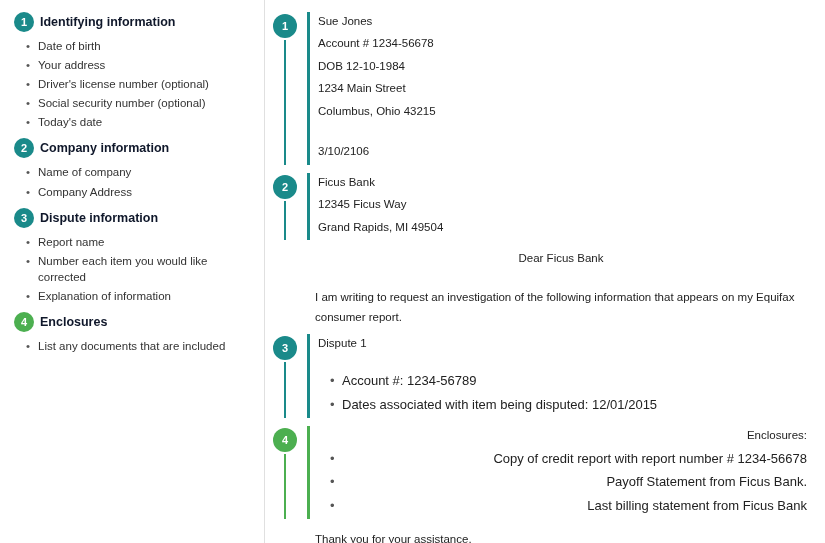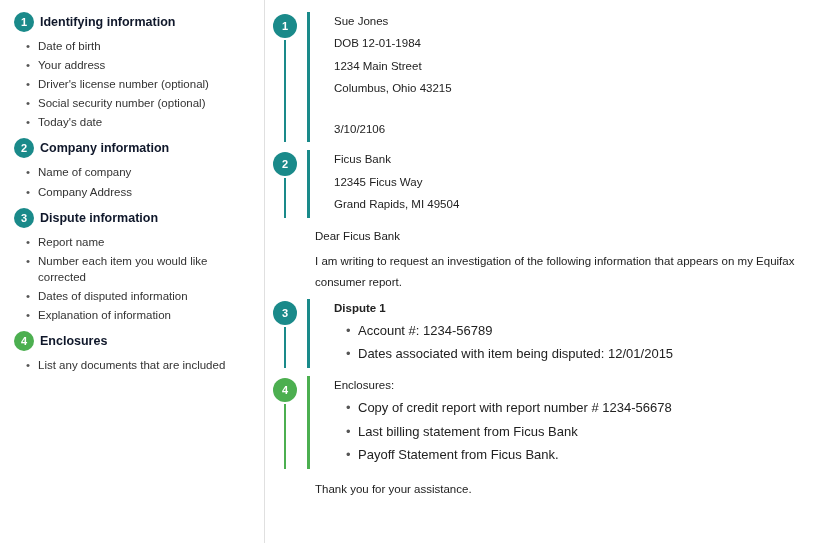--- a/index.html
+++ b/index.html
@@ -119,26 +119,26 @@
     }
     .vertical-line-green {
       width: 2px;
       background: #4caf50;
       flex: 1;
       margin-top: 2px;
     }
 
     .letter-content {
       flex: 1;
-      padding-left: 24px;
+      padding-left: 8px;
       border-left: 3px solid;
       margin-left: 2px;
     }
     .border-teal { border-left-color: #1a8a8a; }
-    .border-green { border-left-color: #4caf50; }
+    .border-green { border-left-color: #4caf50; text-align: right; }
 
     .letter-text {
       font-size: 11.5px;
       color: #222;
       line-height: 1.6;
     }
 
     .letter-text p {
       margin-bottom: 4px;
     }
@@ -209,21 +209,20 @@
   </div>
 
   <div class="left-section-group">
     <div class="section-header">
       <div class="circle-num circle-teal">3</div>
       <span class="section-title">Dispute information</span>
     </div>
     <ul class="bullet-list">
       <li>Report name</li>
       <li>Number each item you would like corrected</li>
-      <li>Dates of disputed information</li>
       <li>Explanation of information</li>
     </ul>
   </div>
 
   <div class="left-section-group">
     <div class="section-header">
       <div class="circle-num circle-green">4</div>
       <span class="section-title">Enclosures</span>
     </div>
     <ul class="bullet-list">
@@ -235,21 +234,22 @@
 <div class="right-panel">
 
   <div class="letter-section">
     <div class="timeline-col">
       <div class="step-circle circle-teal">1</div>
       <div class="vertical-line-teal"></div>
     </div>
     <div class="letter-content border-teal">
       <div class="letter-text">
         <p>Sue Jones</p>
-        <p>DOB 12-01-1984</p>
+        <p>Account # 1234-56678</p>
+        <p>DOB 12-10-1984</p>
         <p>1234 Main Street</p>
         <p>Columbus, Ohio 43215</p>
         <br>
         <p>3/10/2106</p>
       </div>
     </div>
   </div>
 
   <div class="letter-section">
     <div class="timeline-col">
@@ -259,52 +259,52 @@
     <div class="letter-content border-teal">
       <div class="letter-text">
         <p>Ficus Bank</p>
         <p>12345 Ficus Way</p>
         <p>Grand Rapids, MI 49504</p>
       </div>
     </div>
   </div>
 
   <div class="salutation-section">
-    <p style="margin-bottom:5px;">Dear Ficus Bank</p>
+    <p style="margin-bottom:18px;text-align:center;">Dear Ficus Bank</p>
     <p style="margin-bottom:0;">I am writing to request an investigation of the following information that appears on my Equifax consumer report.</p>
   </div>
 
   <div class="letter-section">
     <div class="timeline-col">
       <div class="step-circle circle-teal">3</div>
       <div class="vertical-line-teal"></div>
     </div>
     <div class="letter-content border-teal">
       <div class="letter-text">
-        <p style="font-weight:bold; margin-bottom:4px;">Dispute 1</p>
+        <p style="font-weight:normal; margin-bottom:19px;">Dispute 1</p>
         <ul class="letter-bullet-list">
           <li>Account #: 1234-56789</li>
           <li>Dates associated with item being disputed: 12/01/2015</li>
         </ul>
       </div>
     </div>
   </div>
 
   <div class="letter-section">
     <div class="timeline-col">
       <div class="step-circle circle-green">4</div>
       <div class="vertical-line-green"></div>
     </div>
     <div class="letter-content border-green">
       <div class="letter-text">
         <p style="margin-bottom:4px;">Enclosures:</p>
         <ul class="letter-bullet-list">
           <li>Copy of credit report with report number # 1234-56678</li>
+          <li>Payoff Statement from Ficus Bank.</li>
           <li>Last billing statement from Ficus Bank</li>
-          <li>Payoff Statement from Ficus Bank.</li>
         </ul>
       </div>
     </div>
   </div>
 
   <div class="salutation-section" style="margin-top:10px;">
     <p style="margin-bottom:6px;">Thank you for your assistance.</p>
 
   </div>
 

